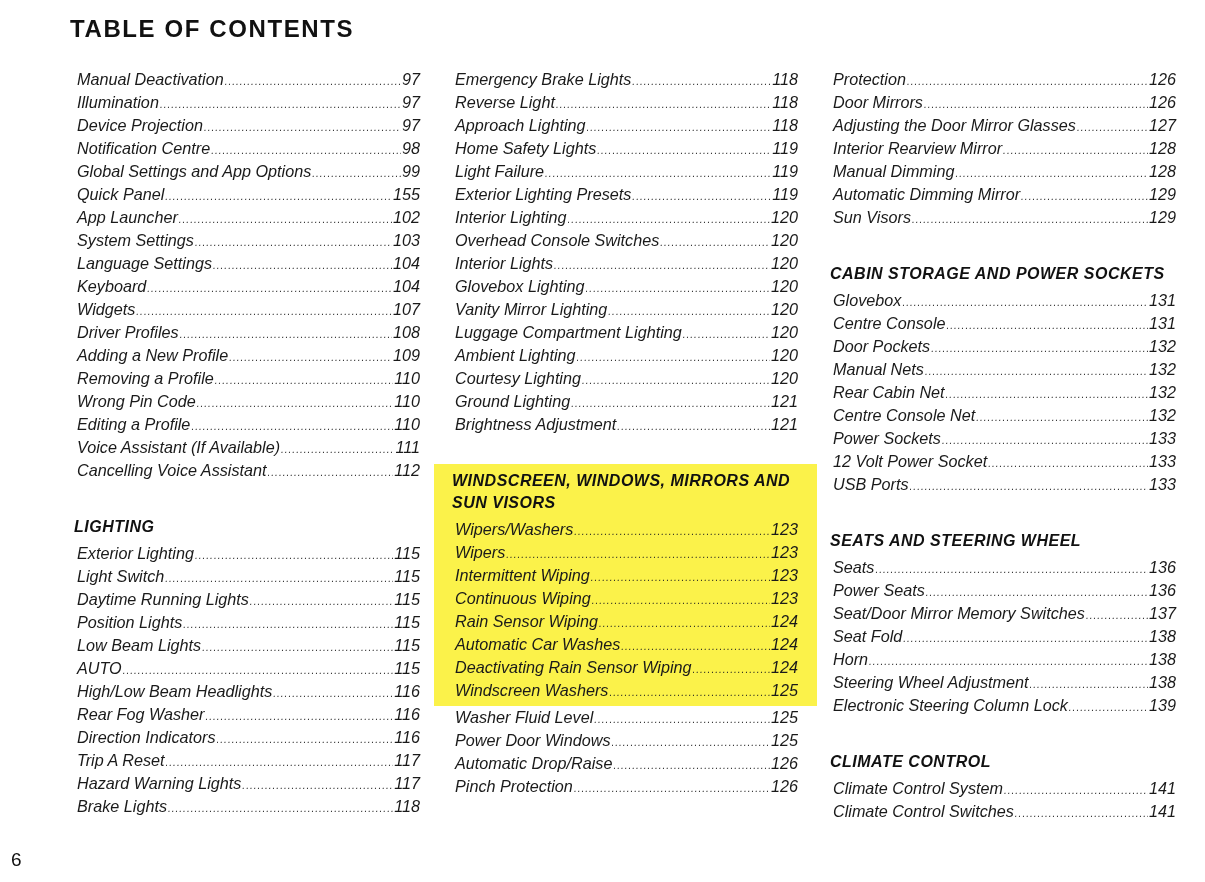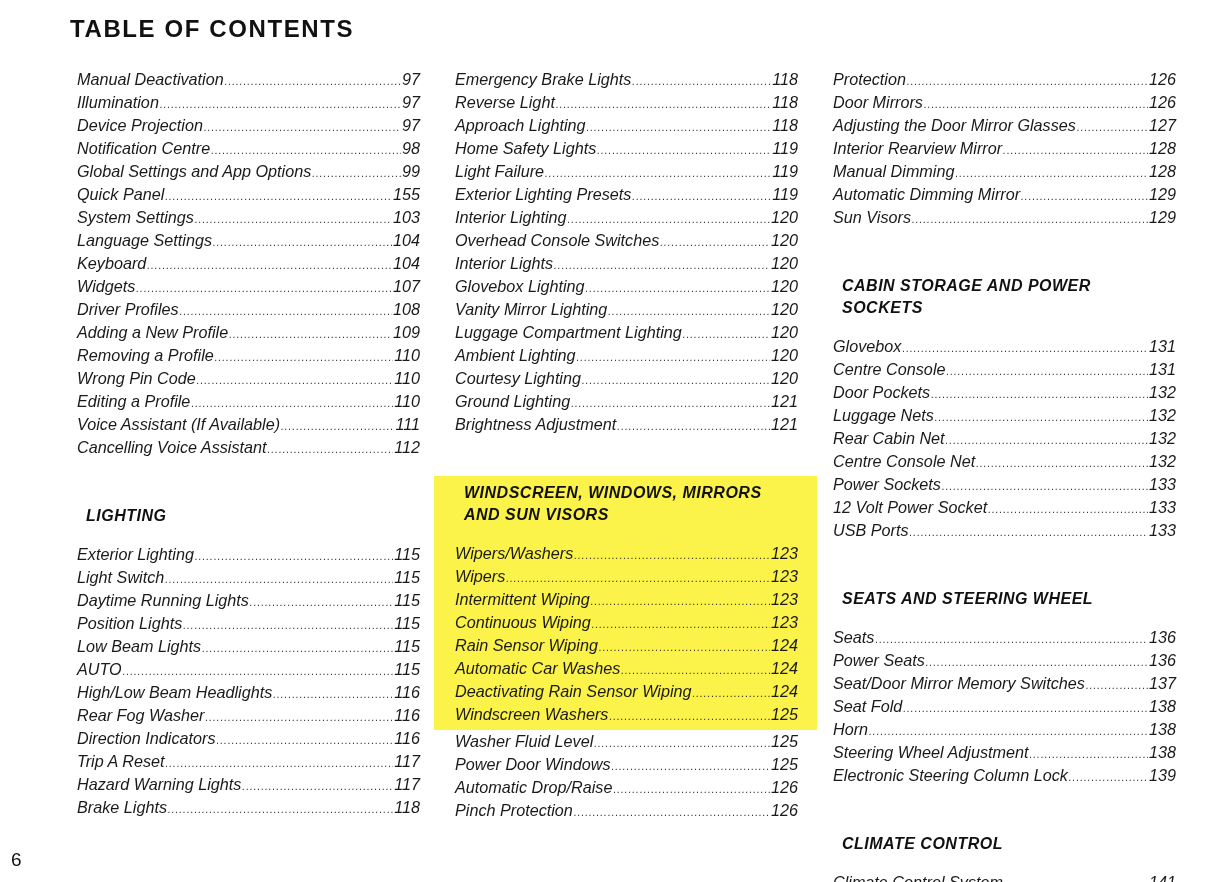--- a/index.html
+++ b/index.html
@@ -16,21 +16,21 @@
     .col-2 { left: 448px; }
     .col-3 { left: 826px; }
     .section { position: relative; font-style: italic; }
     .section.highlight::before {
       content: ""; position: absolute; left: -14px; right: -19px; top: -6px; bottom: -4px;
       background: #fbf24a; z-index: 0;
     }
     .section > * { position: relative; z-index: 1; }
     .heading {
       font-size: 16px; font-weight: bold; letter-spacing: 0.5px; line-height: 22px;
-      margin: 16px; color: #111;
+      margin: 4px; color: #111;
     }
     .entry {
       display: flex; align-items: baseline; height: 23px; line-height: 23px;
       font-size: 16.2px; padding-left: 7px; color: #1a1a1a; cursor: pointer;
     }
     .entry .label { white-space: nowrap; }
     .entry .leader {
       flex: 1; overflow: hidden; white-space: nowrap; margin: 0 1px;
       font-size: 10px; letter-spacing: 1px; color: #222;
     }
@@ -74,20 +74,25 @@
         <span class="label">Global Settings and App Options</span>
         <span class="leader"></span>
         <span class="page">99</span>
       </div>
       <div class="entry">
         <span class="label">Quick Panel</span>
         <span class="leader"></span>
         <span class="page">155</span>
       </div>
       <div class="entry">
+        <span class="label">App Launcher</span>
+        <span class="leader"></span>
+        <span class="page">102</span>
+      </div>
+      <div class="entry">
         <span class="label">System Settings</span>
         <span class="leader"></span>
         <span class="page">103</span>
       </div>
       <div class="entry">
         <span class="label">Language Settings</span>
         <span class="leader"></span>
         <span class="page">104</span>
       </div>
       <div class="entry">
@@ -402,21 +407,21 @@
         <span class="label">Centre Console</span>
         <span class="leader"></span>
         <span class="page">131</span>
       </div>
       <div class="entry">
         <span class="label">Door Pockets</span>
         <span class="leader"></span>
         <span class="page">132</span>
       </div>
       <div class="entry">
-        <span class="label">Luggage Nets</span>
+        <span class="label">Manual Nets</span>
         <span class="leader"></span>
         <span class="page">132</span>
       </div>
       <div class="entry">
         <span class="label">Rear Cabin Net</span>
         <span class="leader"></span>
         <span class="page">132</span>
       </div>
       <div class="entry">
         <span class="label">Centre Console Net</span>

